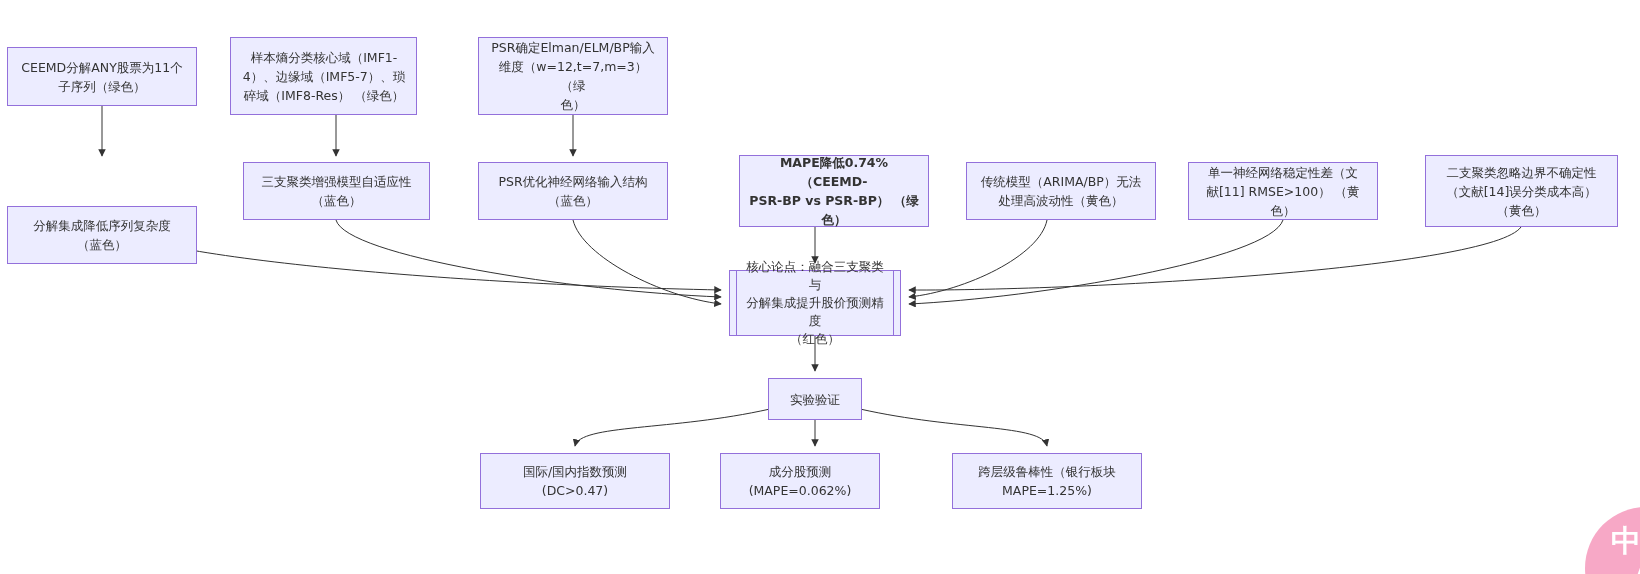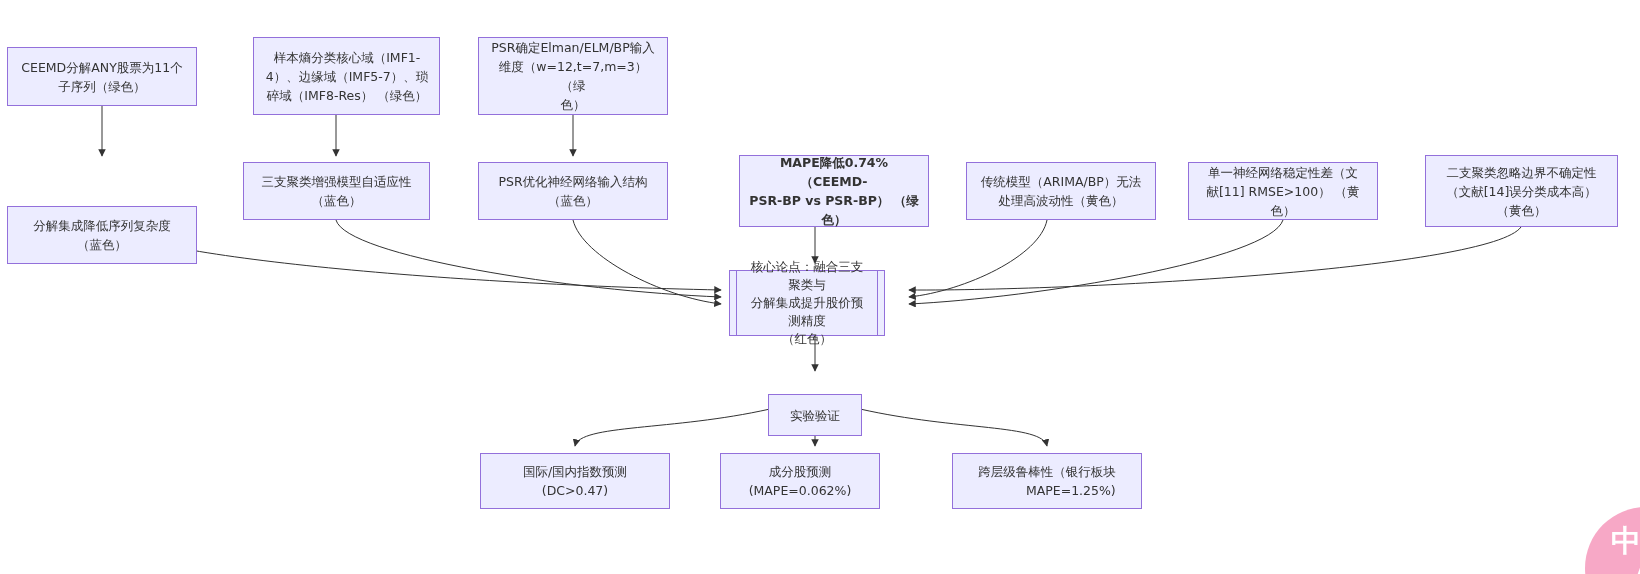--- a/index.html
+++ b/index.html
@@ -75,21 +75,21 @@
     <path class="edge" marker-end="url(#arrow)" d="M1521,227 C1492,268 1085,291 909,290"></path>
     <path class="edge" marker-end="url(#arrow)" d="M815,336 L815,371"></path>
     <path class="edge" marker-end="url(#arrow)" d="M770,409 C672,431 580,424 575,446"></path>
     <path class="edge" marker-end="url(#arrow)" d="M815,420 L815,446"></path>
     <path class="edge" marker-end="url(#arrow)" d="M860,409 C958,431 1042,424 1047,446"></path>
   </svg>
 
   <div class="node" style="left:7px;top:47px;width:190px;height:59px;">CEEMD分解ANY股票为11个
 子序列（绿色）</div>
 
-  <div class="node" style="left:253px;top:37px;width:187px;height:78px;padding-left:9px;">样本熵分类核心域（IMF1-
+  <div class="node" style="left:230px;top:37px;width:187px;height:78px;padding-left:9px;">样本熵分类核心域（IMF1-
 4）、边缘域（IMF5-7）、琐
 碎域（IMF8-Res） （绿色）</div>
 
   <div class="node" style="left:478px;top:37px;width:190px;height:78px;">PSR确定Elman/ELM/BP输入
 维度（w=12,t=7,m=3） （绿
 色）</div>
 
   <div class="node" style="left:7px;top:162px;width:190px;height:58px;margin-top:44px;">分解集成降低序列复杂度
 （蓝色）</div>
 
@@ -106,33 +106,33 @@
   <div class="node" style="left:952px;top:162px;width:190px;height:58px;margin-left:14px;">传统模型（ARIMA/BP）无法
 处理高波动性（黄色）</div>
 
   <div class="node" style="left:1188px;top:162px;width:190px;height:58px;">单一神经网络稳定性差（文
 献[11] RMSE&gt;100） （黄色）</div>
 
   <div class="node" style="left:1425px;top:155px;width:193px;height:72px;">二支聚类忽略边界不确定性
 （文献[14]误分类成本高）
 （黄色）</div>
 
-  <div class="node node-subroutine" style="left:729px;top:270px;width:156px;height:66px;line-height:18px;">核心论点：融合三支聚类与
+  <div class="node node-subroutine" style="left:729px;top:270px;width:172px;height:66px;line-height:18px;">核心论点：融合三支聚类与
 分解集成提升股价预测精度
 （红色）</div>
 
-  <div class="node" style="left:768px;top:378px;width:94px;height:42px;margin-top:16px;">实验验证</div>
+  <div class="node" style="left:768px;top:378px;width:94px;height:42px;">实验验证</div>
 
   <div class="node" style="left:480px;top:453px;width:190px;height:56px;">国际/国内指数预测
 (DC&gt;0.47)</div>
 
   <div class="node" style="left:720px;top:453px;width:160px;height:56px;">成分股预测
 (MAPE=0.062%)</div>
 
-  <div class="node" style="left:952px;top:453px;width:190px;height:56px;text-align:right;">跨层级鲁棒性（银行板块
+  <div class="node" style="left:952px;top:453px;width:190px;height:56px;">跨层级鲁棒性（银行板块
 MAPE=1.25%)</div>
 
   <div class="badge">
     <span class="zh">中</span>
     <span class="en">A</span>
   </div>
 
 </div>
 
 </body></html>

